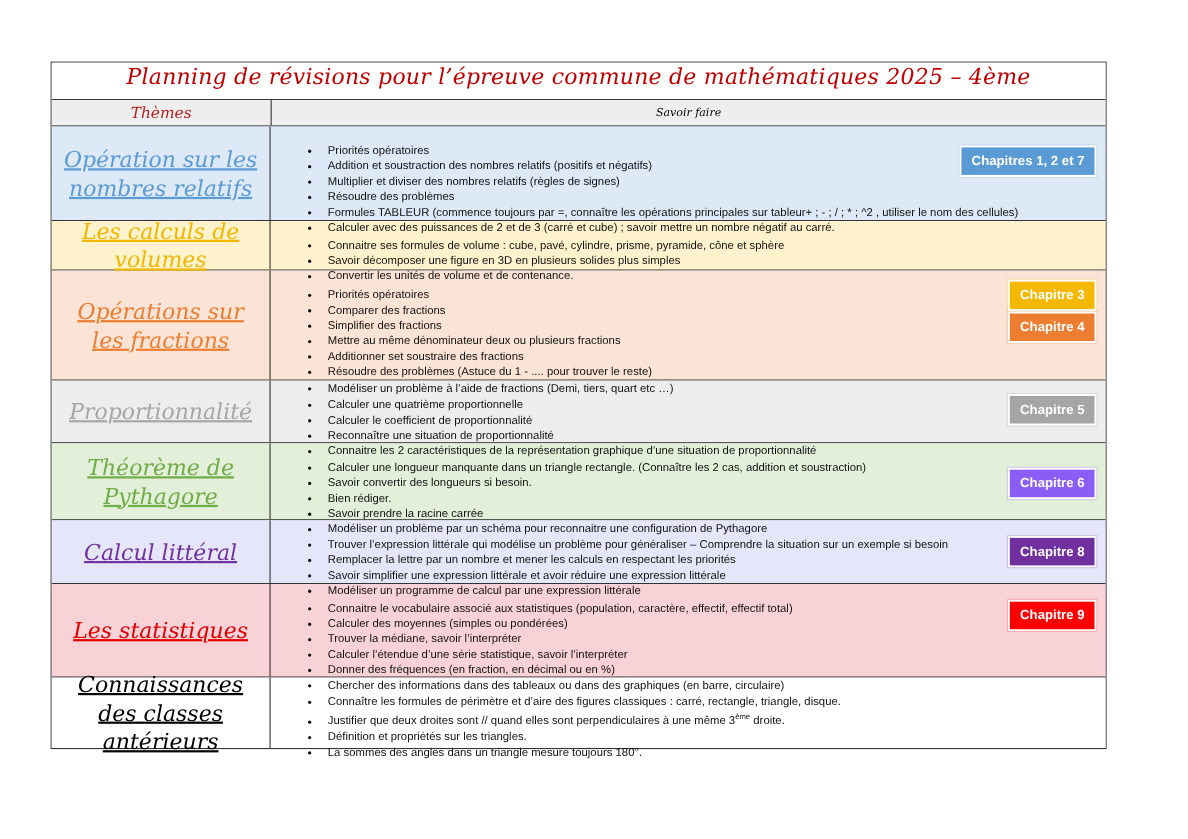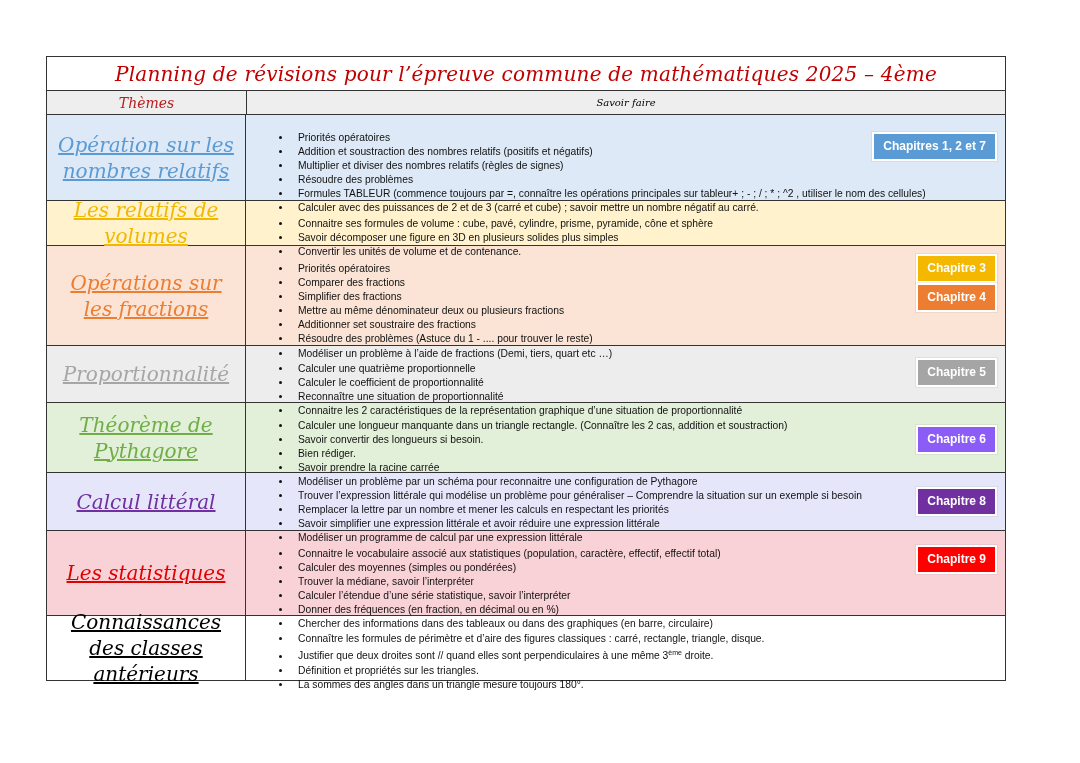--- a/index.html
+++ b/index.html
@@ -1,18 +1,18 @@
 <!DOCTYPE html>
 <html><head>
 <meta charset="utf-8">
 <style>
   html, body { margin:0; padding:0; background:#ffffff; }
   body { width:1080px; height:763px; position:relative; overflow:hidden; font-family:"Liberation Sans", sans-serif; }
   .sheet { position:absolute; left:46px; top:56px; width:960px; border:1px solid #333; box-sizing:border-box; }
-  .title-row { height:33px; border-bottom:1px solid #333; display:flex; align-items:center; justify-content:center; background:#fff; }
+  .title-row { height:33px; border-bottom:1px solid #333; display:flex; justify-content:center; background:#fff; }
   .title { font-family:"DejaVu Serif", serif; font-style:italic; color:#c00000; font-size:20px; letter-spacing:0.2px; }
   .hdr { display:flex; height:23px; background:#eeeeee; border-bottom:1px solid #333; }
   .hdr .c1 { width:199px; border-right:1px solid #333; display:flex; align-items:center; justify-content:center; font-family:"DejaVu Serif", serif; font-style:italic; font-size:14px; color:#b91c1c; }
   .hdr .c2 { flex:1; display:flex; align-items:center; justify-content:center; font-family:"DejaVu Serif", serif; font-style:italic; font-size:10px; color:#000; }
   .row { display:flex; border-bottom:1px solid #333; box-sizing:border-box; }
   .row:last-child { border-bottom:none; }
   .theme { width:199px; border-right:1px solid #333; display:flex; align-items:center; justify-content:center; text-align:center; padding:0 8px; box-sizing:border-box; font-family:"DejaVu Serif", serif; font-style:italic; font-size:20px; text-decoration:underline; line-height:26px; }
   .content { flex:1; position:relative; padding:0 0 0 8px; }
   .content ul { margin:16px; padding:0 0 0 22px; list-style:disc; }
   .content li { font-size:10.3px; line-height:14.1px; color:#111; padding-left:6px; }
@@ -39,21 +39,21 @@
             <li>Addition et soustraction des nombres relatifs (positifs et négatifs)</li>
             <li>Multiplier et diviser des nombres relatifs (règles de signes)</li>
             <li>Résoudre des problèmes</li>
             <li>Formules TABLEUR (commence toujours par =, connaître les opérations principales sur tableur+ ; - ;  / ; * ; ^2 , utiliser le nom des cellules)</li>
             <li>Calculer avec des puissances de 2 et de 3 (carré et cube) ; savoir mettre un nombre négatif au carré.</li>
           </ul>
           <div class="chip" style="background: rgb(91, 155, 213); top: 17px;">Chapitres 1, 2 et 7</div>
         </div>
       </div>
       <div class="row" style="height: 45px; background: rgb(255, 242, 204);">
-        <div class="theme" style="color: rgb(242, 184, 0);">Les relatifs de volumes</div>
+        <div class="theme" style="color: rgb(242, 184, 0);">Les calculs de volumes</div>
         <div class="content">
           <ul>
             <li>Connaitre ses formules de volume : cube, pavé, cylindre, prisme, pyramide, cône et sphère</li>
             <li>Savoir décomposer une figure en 3D en plusieurs solides plus simples</li>
             <li>Convertir les unités de volume et de contenance.</li>
           </ul>
           <div class="chip" style="background: rgb(245, 184, 0); top: 9px; margin-top: 44px;">Chapitre 3</div>
         </div>
       </div>
       <div class="row" style="height: 100px; background: rgb(251, 228, 213);">

